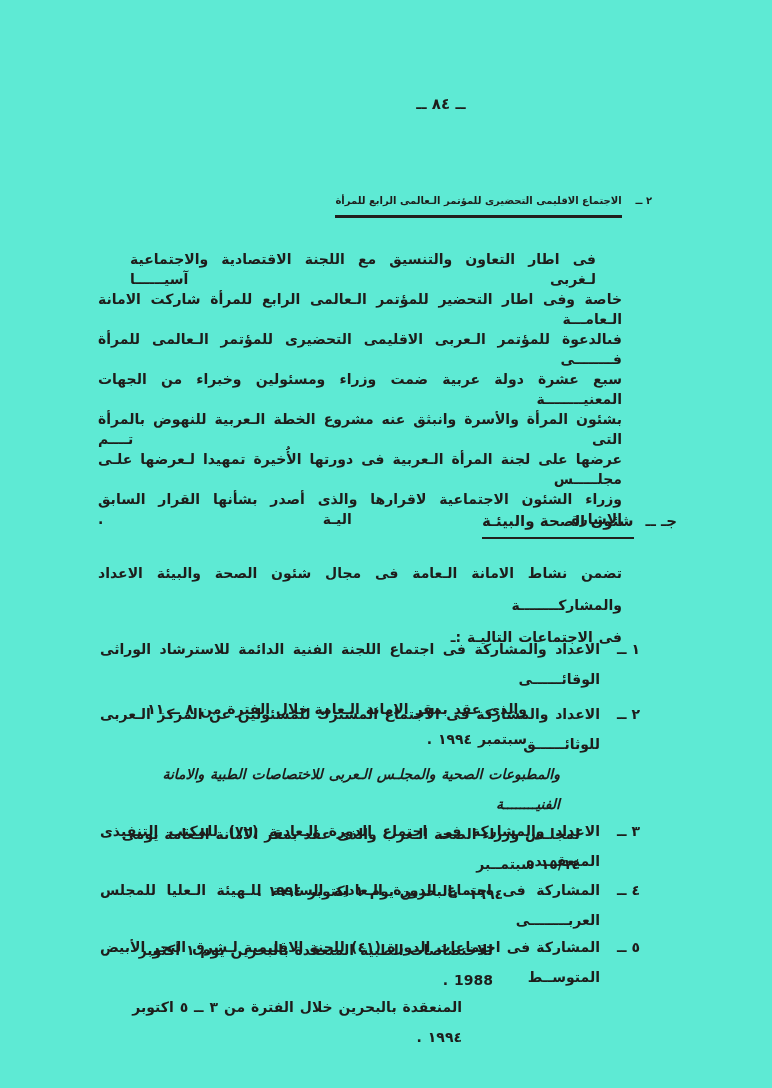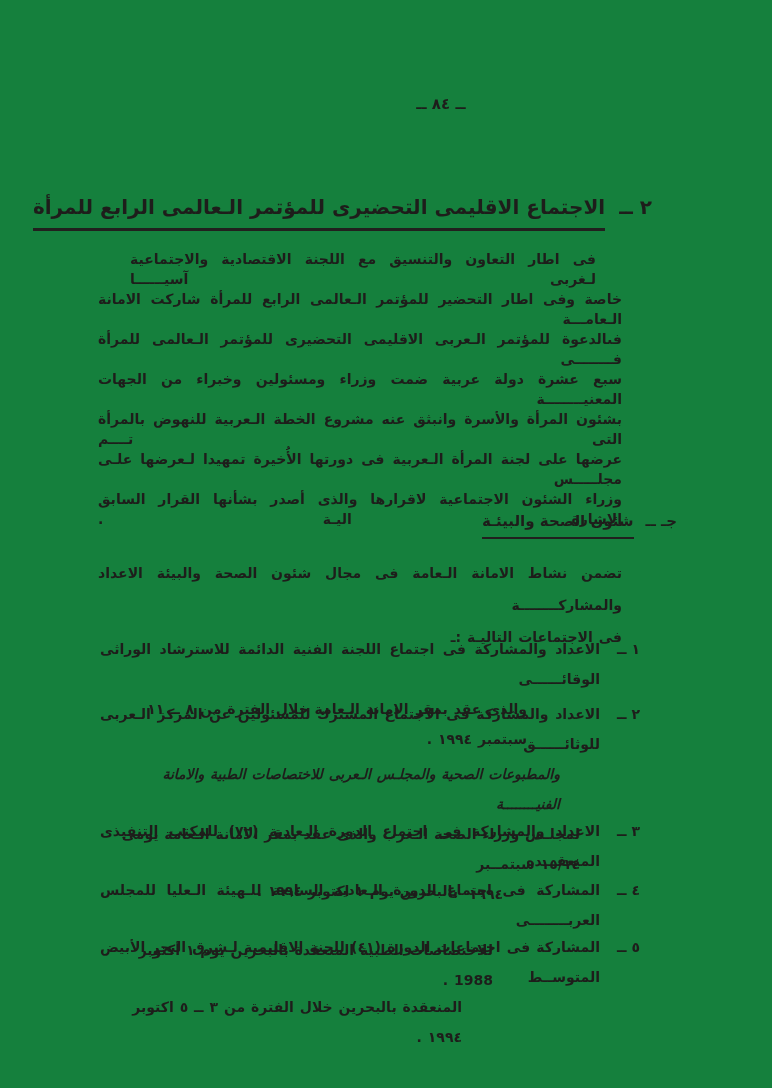--- a/index.html
+++ b/index.html
@@ -5,21 +5,21 @@
 <style>
   html, body {
     margin: 0;
     padding: 0;
     background: #ffffff;
   }
   .page {
     position: relative;
     width: 772px;
     height: 1088px;
-    background: #15803d;
+    background: #5eead4;
     color: #1e1d1b;
     font-family: "DejaVu Sans", sans-serif;
     font-weight: bold;
     overflow: hidden;
   }
   
   .pagenum {
     position: absolute;
     top: 95px;
     left: 110px;
@@ -28,21 +28,21 @@
     font-size: 15px;
     letter-spacing: 2px;
     direction: rtl;
   }
   
   .heading {
     position: absolute;
     top: 195px;
     right: 120px;
     direction: rtl;
-    font-size: 20px;
+    font-size: 10px;
     white-space: nowrap;
   }
   .heading .h-num { margin-left: 14px; }
   .heading .h-title {
     display: inline-block;
     padding-bottom: 9px;
     border-bottom: 3px solid #21201e;
   }
   
   .para {

